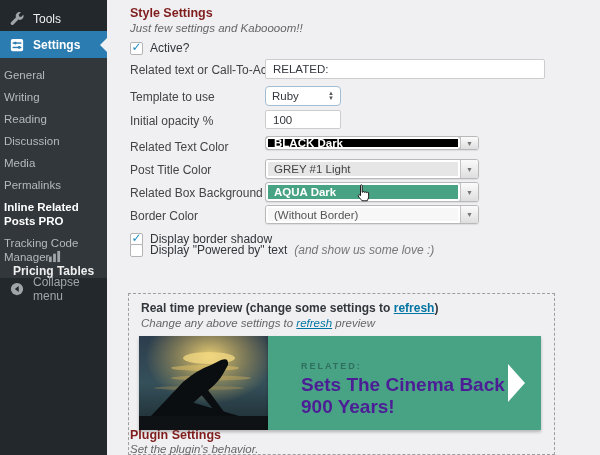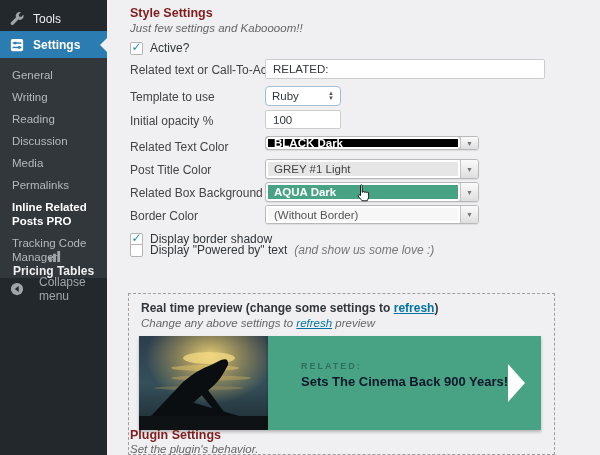--- a/index.html
+++ b/index.html
@@ -15,21 +15,21 @@
   .sidebar { position:absolute; left:0; top:0; width:107px; height:455px; background:#23282d; }
   .menu-item { position:absolute; left:0; width:107px; height:26px; display:flex; align-items:center;
                color:#eee; font-size:12px; cursor:pointer; }
   .menu-item .mi-icon { width:16px; height:16px; margin:0 8px 0 9px; flex:0 0 16px; display:flex; align-items:center; justify-content:center; }
   .menu-item.active { background:#2b7cb0; color:#fff; font-weight:bold; }
   .menu-arrow { position:absolute; right:0; top:50%; margin-top:-7px; width:0; height:0;
                 border-top:7px solid transparent; border-bottom:7px solid transparent;
                 border-right:7px solid #f0eff1; }
   .submenu { position:absolute; left:0; top:58px; width:107px; background:#32373c; padding:6px 0 10px 0; }
   .submenu a { display:block; color:#b4b9be; text-decoration:none; font-size:11.5px;
-               padding:4px 8px 4px 12px; line-height:14px; cursor:pointer; }
+               padding:4px 8px 4px 4px; line-height:14px; cursor:pointer; }
   .submenu a.current { color:#fff; font-weight:bold; }
   .low-menu { font-size:12px; }
   .collapse-label { color:#a0a5aa; font-weight:normal; }
 
   
   .content { position:absolute; left:107px; top:0; width:493px; height:455px; background:#f0eff1; }
   .h-title { position:absolute; left:23px; font-weight:bold; color:#7f1d1d; font-size:12.5px; }
   .h-sub   { position:absolute; left:23px; font-style:italic; color:#666; font-size:11.5px; }
   .f-label { position:absolute; left:23px; color:#444; font-size:12px; white-space:nowrap; }
 
@@ -58,21 +58,21 @@
 
   .preview-box { position:absolute; left:21px; top:258px; width:427px; height:162px;
                  border:1px dashed #9e9e9e;margin-top:35px; }
   .pv-title { position:absolute; left:12px; top:7px; font-weight:bold; color:#32373c; font-size:12px; }
   .pv-sub   { position:absolute; left:12px; top:23px; font-style:italic; color:#666; font-size:11.5px; }
   .pv-img { position:absolute; left:10px; top:42px; width:129px; height:94px; box-shadow:0 2px 3px rgba(0,0,0,.25); }
   .pv-banner { position:absolute; left:139px; top:42px; width:273px; height:94px; background:#48a385;
                box-shadow:0 2px 3px rgba(0,0,0,.25); }
   .pv-kicker { position:absolute; left:33px; top:25px; font-size:9px; font-weight:bold;
                letter-spacing:2px; color:#2f6e5c; }
-  .pv-headline { position:absolute; left:33px; top:38px; font-size:13px; font-weight:bold; color:#0f172a; }
+  .pv-headline { position:absolute; left:33px; top:38px; font-size:19px; font-weight:bold; color:#4c1d95; }
   .pv-arrow { position:absolute; right:16px; top:28px; width:0; height:0;
               border-top:19px solid transparent; border-bottom:19px solid transparent;
               border-left:17px solid #fff; }
 
   .cursor { position:absolute; left:355px; top:184px; width:17px; height:20px; z-index:50; pointer-events:none; }
 </style>
 </head>
 <body>
 
 <div class="stage">
@@ -117,21 +117,21 @@
       <span class="mi-icon">
         <svg width="13" height="13" viewBox="0 0 14 14">
           <rect x="1" y="7" width="3" height="6" fill="#a0a5aa"></rect>
           <rect x="5.5" y="4" width="3" height="9" fill="#a0a5aa"></rect>
           <rect x="10" y="1" width="3" height="12" fill="#a0a5aa"></rect>
         </svg>
       </span>
       <span style="font-weight:bold;">Pricing Tables</span>
     </div>
 
-    <div class="menu-item" style="top:276px;gap:6px;">
+    <div class="menu-item" style="top:276px;">
       <span class="mi-icon">
         <svg width="14" height="14" viewBox="0 0 16 16">
           <circle cx="8" cy="8" r="7" fill="#a0a5aa"></circle>
           <path d="M10 4.5 L5.5 8 L10 11.5 Z" fill="#23282d"></path>
         </svg>
       </span>
       <span class="collapse-label">Collapse menu</span>
     </div>
   </div>
 

